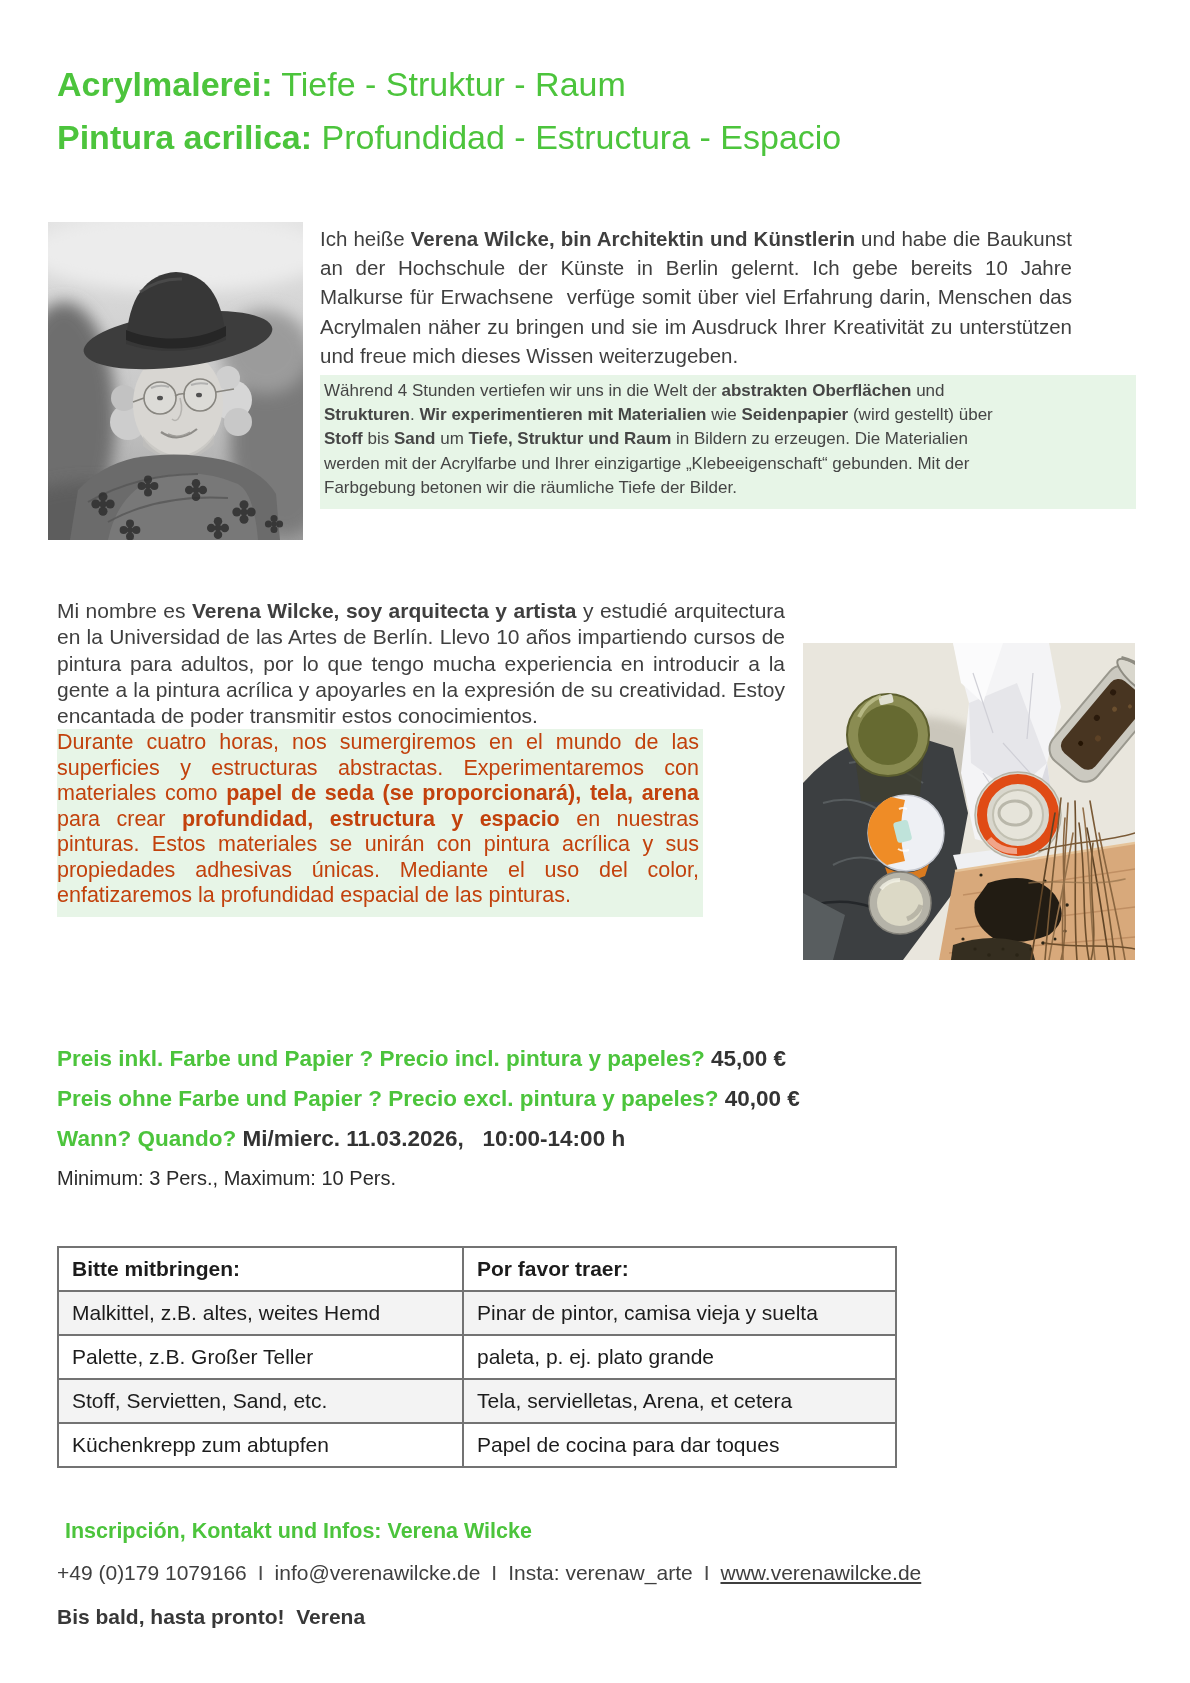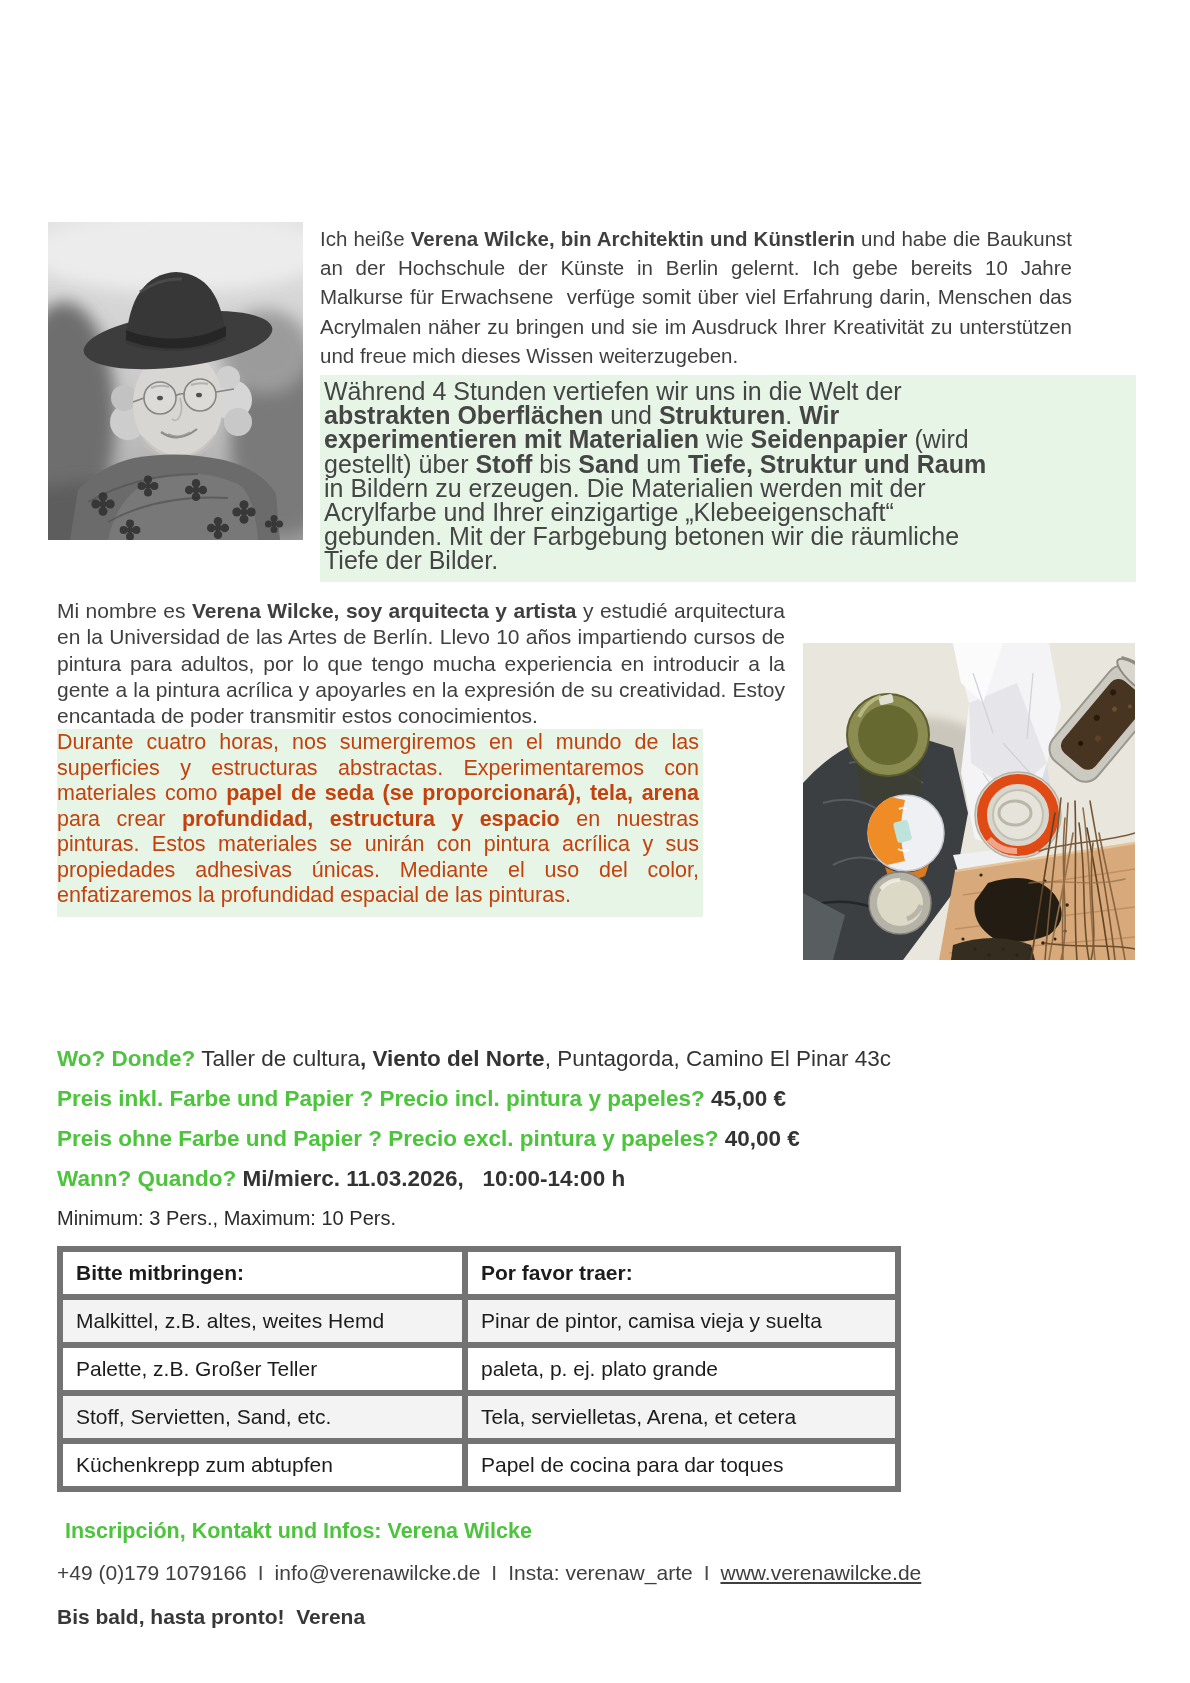--- a/index.html
+++ b/index.html
@@ -11,51 +11,55 @@
   .title{position:absolute;left:57px;top:58px;font-size:34px;line-height:53px;color:var(--green,#4cc43c);white-space:nowrap;}
   .title .lbl{font-weight:700;}
   .title .rest{font-weight:400;}
 
   .portrait-wrap{position:absolute;left:48px;top:222px;width:255px;height:318px;}
   .materials-wrap{position:absolute;left:803px;top:643px;width:332px;height:317px;}
 
   .de-block{position:absolute;left:320px;top:224px;width:816px;}
   .de-intro{font-size:20.5px;line-height:29.2px;text-align:justify;width:752px;color:var(--text,#3f3f3f);}
   .de-high{margin-top:5px;box-sizing:border-box;width:816px;background:var(--hl,#e7f5e7);
-           font-size:25px;line-height:24.2px;padding:4px 140px 9px 4px;color:#454545;}
+           font-size:17px;line-height:24.2px;padding:4px 140px 9px 4px;color:#454545;}
 
   .es-block{position:absolute;left:57px;top:598px;width:735px;}
   .es-intro{font-size:21px;line-height:26.3px;text-align:justify;width:728px;color:var(--text,#3f3f3f);}
   .es-high{box-sizing:border-box;width:646px;background:var(--hl,#e7f5e7);
            font-size:21.5px;line-height:25.4px;text-align:justify;padding:1px 4px 9px 0;color:#c2410c;}
 
   .details{position:absolute;left:57px;top:1044px;width:1080px;font-size:22.5px;color:#333;}
   .detail-line{line-height:29px;margin-bottom:11px;white-space:nowrap;}
   .detail-line.small{font-size:20px;margin-top:3px;color:#2b2b2b;}
 
   table.bring{position:absolute;left:57px;top:1246px;width:838px;border-collapse:collapse;
               font-size:21px;color:#1c1c1c;table-layout:fixed;}
-  table.bring th,table.bring td{border:6px solid #737373;height:42px;padding:0 13px;
+  table.bring th,table.bring td{border:2px solid #737373;height:42px;padding:0 13px;
               text-align:left;vertical-align:middle;font-weight:400;}
   table.bring th{font-weight:700;background:#fff;}
   table.bring tbody tr:nth-child(odd) td{background:#f3f3f3;}
   table.bring col.c1{width:405px;} table.bring col.c2{width:433px;}
 
   .footer{position:absolute;left:57px;top:1519px;width:1080px;font-size:21px;color:#3f3f3f;}
   .footer-heading{color:var(--green,#4cc43c);font-weight:700;font-size:21.5px;margin-left:8px;}
   .contact{margin-top:17px;white-space:nowrap;}
   .contact .sep{margin:0 11px;color:#4a4a4a;}
   .contact a{color:#3f3f3f;text-decoration:underline;}
   .signoff{margin-top:20px;font-weight:700;color:#383838;}
 </style>
 </head>
 <body>
 
 <div class="page">
 
+  <div class="title">
+    <div><span class="lbl">Acrylmalerei:</span><span class="rest"> Tiefe - Struktur - Raum</span></div>
+    <div><span class="lbl">Pintura acrilica:</span><span class="rest"> Profundidad - Estructura - Espacio</span></div>
+  </div>
 
   <div class="portrait-wrap" role="img" aria-label="Black and white portrait of Verena Wilcke wearing a dark hat, glasses and a patterned scarf">
     <svg viewBox="0 0 255 318" width="255" height="318">
       <defs>
         <linearGradient id="sky" x1="0" y1="0" x2="0" y2="1">
           <stop offset="0" stop-color="#e2e2e2"></stop>
             <stop offset=".55" stop-color="#c8c8c8"></stop>
             <stop offset="1" stop-color="#9e9e9e"></stop>
         </linearGradient>
         <filter id="bl8" x="-40%" y="-40%" width="180%" height="180%">
@@ -223,21 +227,20 @@
         <path d="M290 200 C284 250 296 285 288 317" stroke="#7a5a36"></path>
         <path d="M296 190 C306 240 316 280 322 317" stroke="#8a6640"></path>
         <path d="M236 208 C268 198 300 200 332 190" stroke="#7a5a36"></path>
         <path d="M242 300 C274 306 306 300 332 306" stroke="#6d4e2c"></path>
         <path d="M226 240 C258 236 290 244 322 236" stroke="#93704a" opacity=".7"></path>
       </g>
     </svg>
   </div>
 
   <div class="details">
-    <div class="detail-line"><span class="g">Wo? Donde?</span><span> Taller de cultura</span><span class="b">, Viento del Norte</span><span>, Puntagorda, Camino El Pinar 43c</span></div>
     <div class="detail-line"><span class="g">Preis inkl. Farbe und Papier ? Precio incl. pintura y papeles?</span><span class="b"> 45,00 €</span></div>
     <div class="detail-line"><span class="g">Preis ohne Farbe und Papier ? Precio excl. pintura y papeles?</span><span class="b"> 40,00 €</span></div>
     <div class="detail-line"><span class="g">Wann? Quando?</span><span class="b"> Mi/mierc. 11.03.2026, &nbsp; 10:00-14:00 h</span></div>
     <div class="detail-line small"><span>Minimum: 3 Pers., Maximum: 10 Pers.</span></div>
   </div>
 
   <table class="bring">
     <colgroup>
         <col class="c1">
         <col class="c2">

